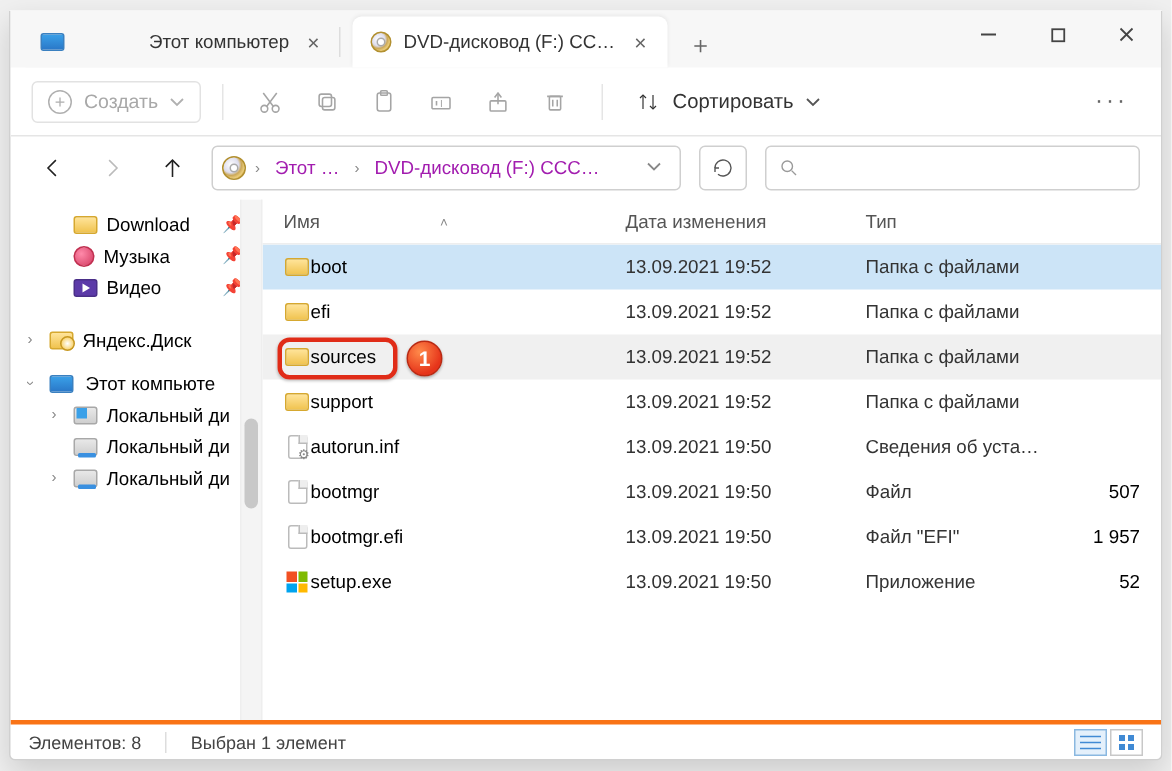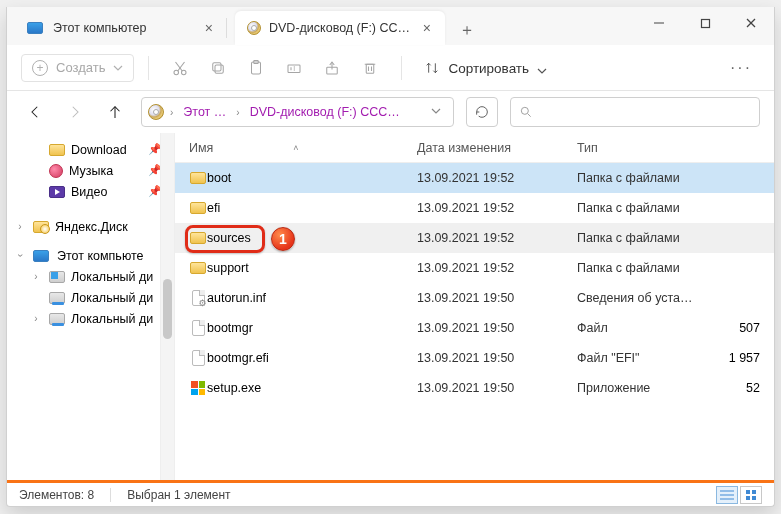--- a/index.html
+++ b/index.html
@@ -2,41 +2,41 @@
 <html><head>
 <meta charset="utf-8">
 <style>
   * { box-sizing: border-box; margin: 0; padding: 0; font-family: "Segoe UI", sans-serif; }
   body { background: #f0f0f0; display: flex; align-items: center; justify-content: center; height: 514px; width: 781px; }
   .window { width: 769px; height: 500px; background: #fff; border: 1px solid #d0d0d0; border-top: none; box-shadow: 0 8px 20px rgba(0,0,0,0.15); display: flex; flex-direction: column; border-radius: 0 0 4px 4px; overflow: hidden; }
   
   
   .titlebar { height: 38px; background: #f7f7f7; display: flex; align-items: flex-end; position: relative; }
   .tab { display: flex; align-items: center; gap: 8px; padding: 0 10px; height: 34px; border-radius: 6px 6px 0 0; font-size: 12.5px; color: #333; position: relative; min-width: 0; }
-  .tab.inactive { background: #f7f7f7; width: 210px; margin-left: 10px; }
+  .tab.inactive { background: #f7f7f7; width: 210px; margin-left: 10px; text-align: right; }
   .tab.active { background: #fff; width: 210px; margin-left: 8px; box-shadow: 0 -1px 3px rgba(0,0,0,0.06); padding-left: 12px; }
   .tab.inactive .tab-sep { position: absolute; right: 0; width: 1px; height: 20px; background: #ddd; }
   .tab .title { flex: 1; white-space: nowrap; overflow: hidden; text-overflow: ellipsis; }
   .tab .close { font-size: 14px; color: #666; padding: 0 4px; line-height: 1; }
   .newtab { width: 32px; display: flex; align-items: center; justify-content: center; font-size: 16px; color: #666; margin-left: 6px; height: 30px; }
   .wincontrols { position: absolute; right: 0; top: 0; height: 32px; display: flex; }
   .wincontrols .wc { width: 46px; display: flex; align-items: center; justify-content: center; font-size: 12px; color: #444; }
   .wincontrols .wc.close-win svg { stroke: #444; }
   .pc-icon { width: 16px; height: 12px; background: linear-gradient(#3aa0e8,#2a78c8); border: 1px solid #3a80c0; border-radius: 2px; position: relative; margin-right: 2px; }
   .dvd-icon { width: 14px; height: 14px; border-radius: 50%; background: radial-gradient(circle at 35% 35%, #fff, #dde 40%, #cba85a 55%, #eacc78 70%, #d0a040 85%); border: 1px solid #b29030; position: relative; }
   .dvd-icon::after { content: ""; position: absolute; left: 50%; top: 50%; width: 4px; height: 4px; background: #fff; border: 1px solid #aaa; border-radius: 50%; transform: translate(-50%,-50%); }
   
   
   .cmdbar { height: 46px; background: #fff; border-bottom: 1px solid #e5e5e5; display: flex; align-items: center; padding: 0 14px; gap: 4px; }
   .create-btn { display: flex; align-items: center; gap: 8px; border: 1px solid #e2e2e2; border-radius: 4px; padding: 5px 10px; font-size: 13px; color: #a8a8a8; }
   .create-btn .plus-circ { width: 16px; height: 16px; border: 1.4px solid #b0b0b0; border-radius: 50%; display: flex; align-items: center; justify-content: center; font-size: 12px; line-height: 1; color: #b0b0b0; }
   .divider-v { width: 1px; height: 24px; background: #e5e5e5; margin: 0 10px; }
   .tool { width: 34px; height: 30px; display: flex; align-items: center; justify-content: center; color: #a5a5a5; }
   .tool svg { stroke: #a5a5a5; fill: none; stroke-width: 1.4; }
-  .sort-btn { display: flex; align-items: flex-end; gap: 8px; font-size: 13.5px; color: #333; padding: 0 8px; }
+  .sort-btn { display: flex; align-items: center; gap: 8px; font-size: 13.5px; color: #333; padding: 0 8px; }
   .sort-btn svg { stroke: #333; fill: none; stroke-width: 1.2; }
   .overflow-btn { margin-left: auto; color: #666; font-size: 16px; letter-spacing: 2px; padding: 0 8px; }
   
   
   .addrrow { height: 42px; display: flex; align-items: center; padding: 0 14px; gap: 12px; }
   .nav-arrow { width: 28px; display: flex; justify-content: center; color: #888; }
   .nav-arrow.active { color: #222; }
   .addressbar { flex: 1; height: 30px; border: 1px solid #cfcfcf; border-radius: 4px; display: flex; align-items: center; padding: 0 6px; gap: 2px; min-width: 0; font-size: 12.5px; }
   .crumb { padding: 0 4px; color: #a21caf; display: flex; align-items: center; gap: 4px; white-space: nowrap; text-align: right; }
   .chev { color: #888; font-size: 10px; padding: 0 4px; }

